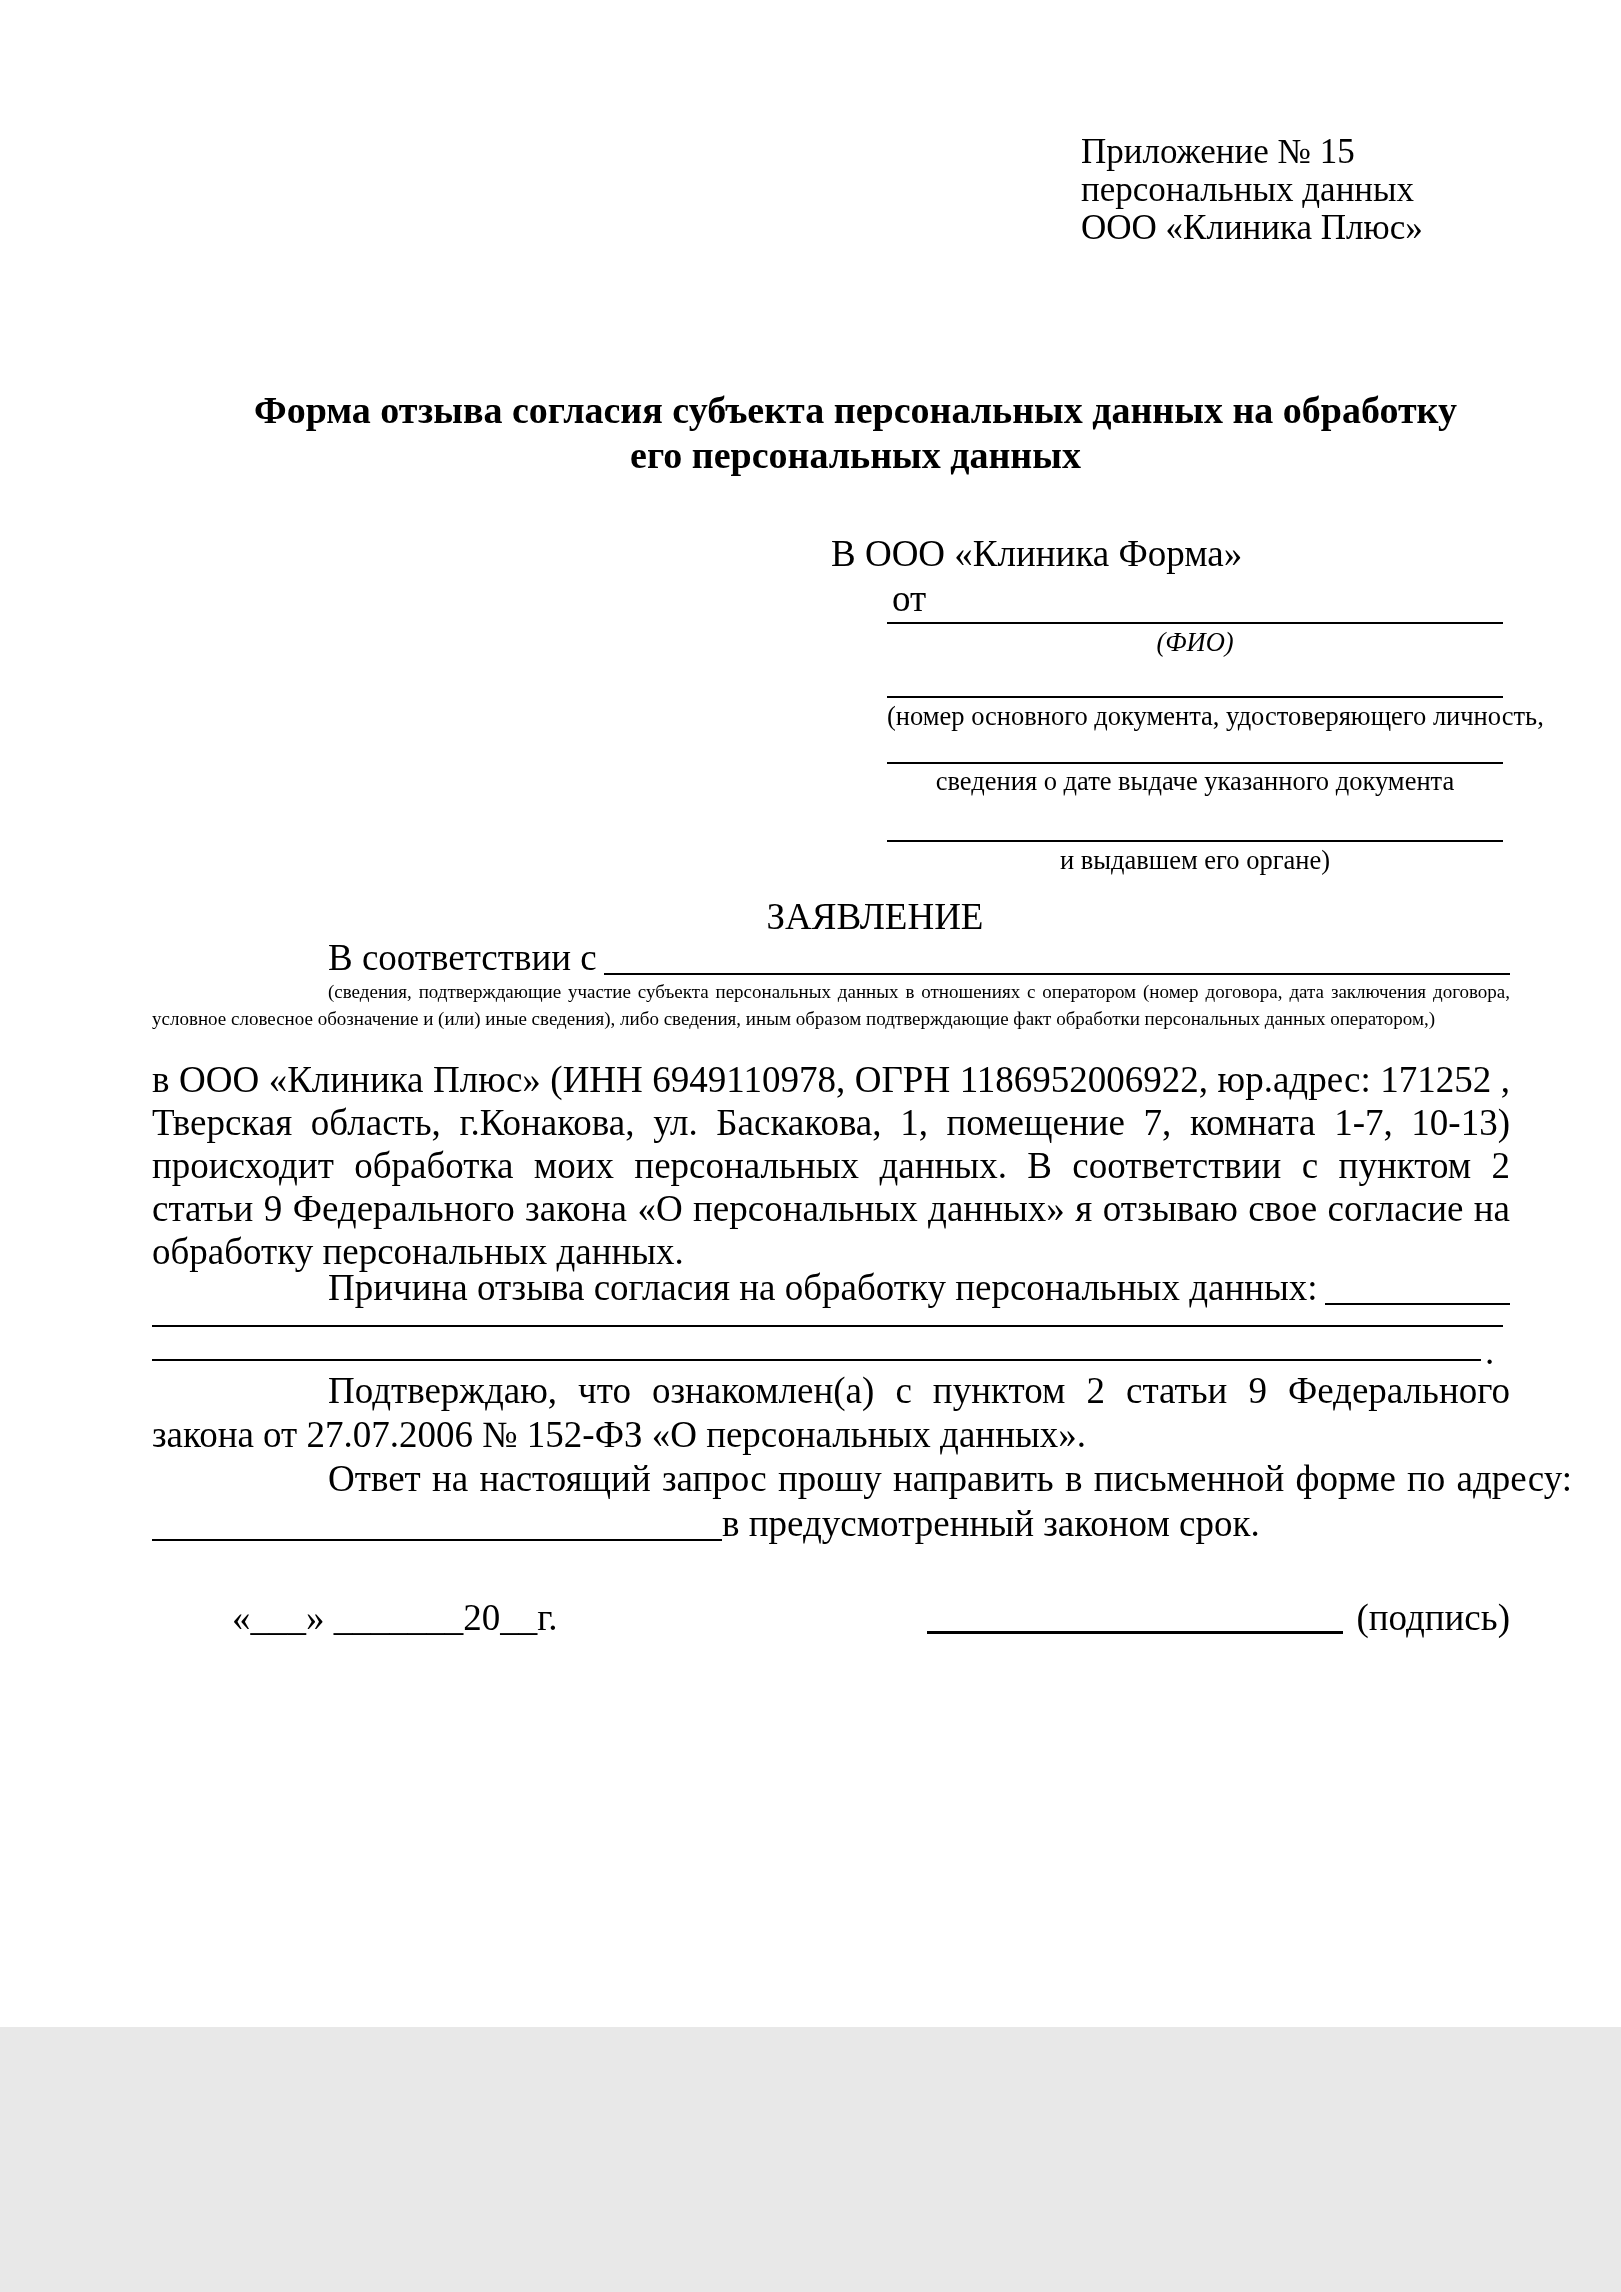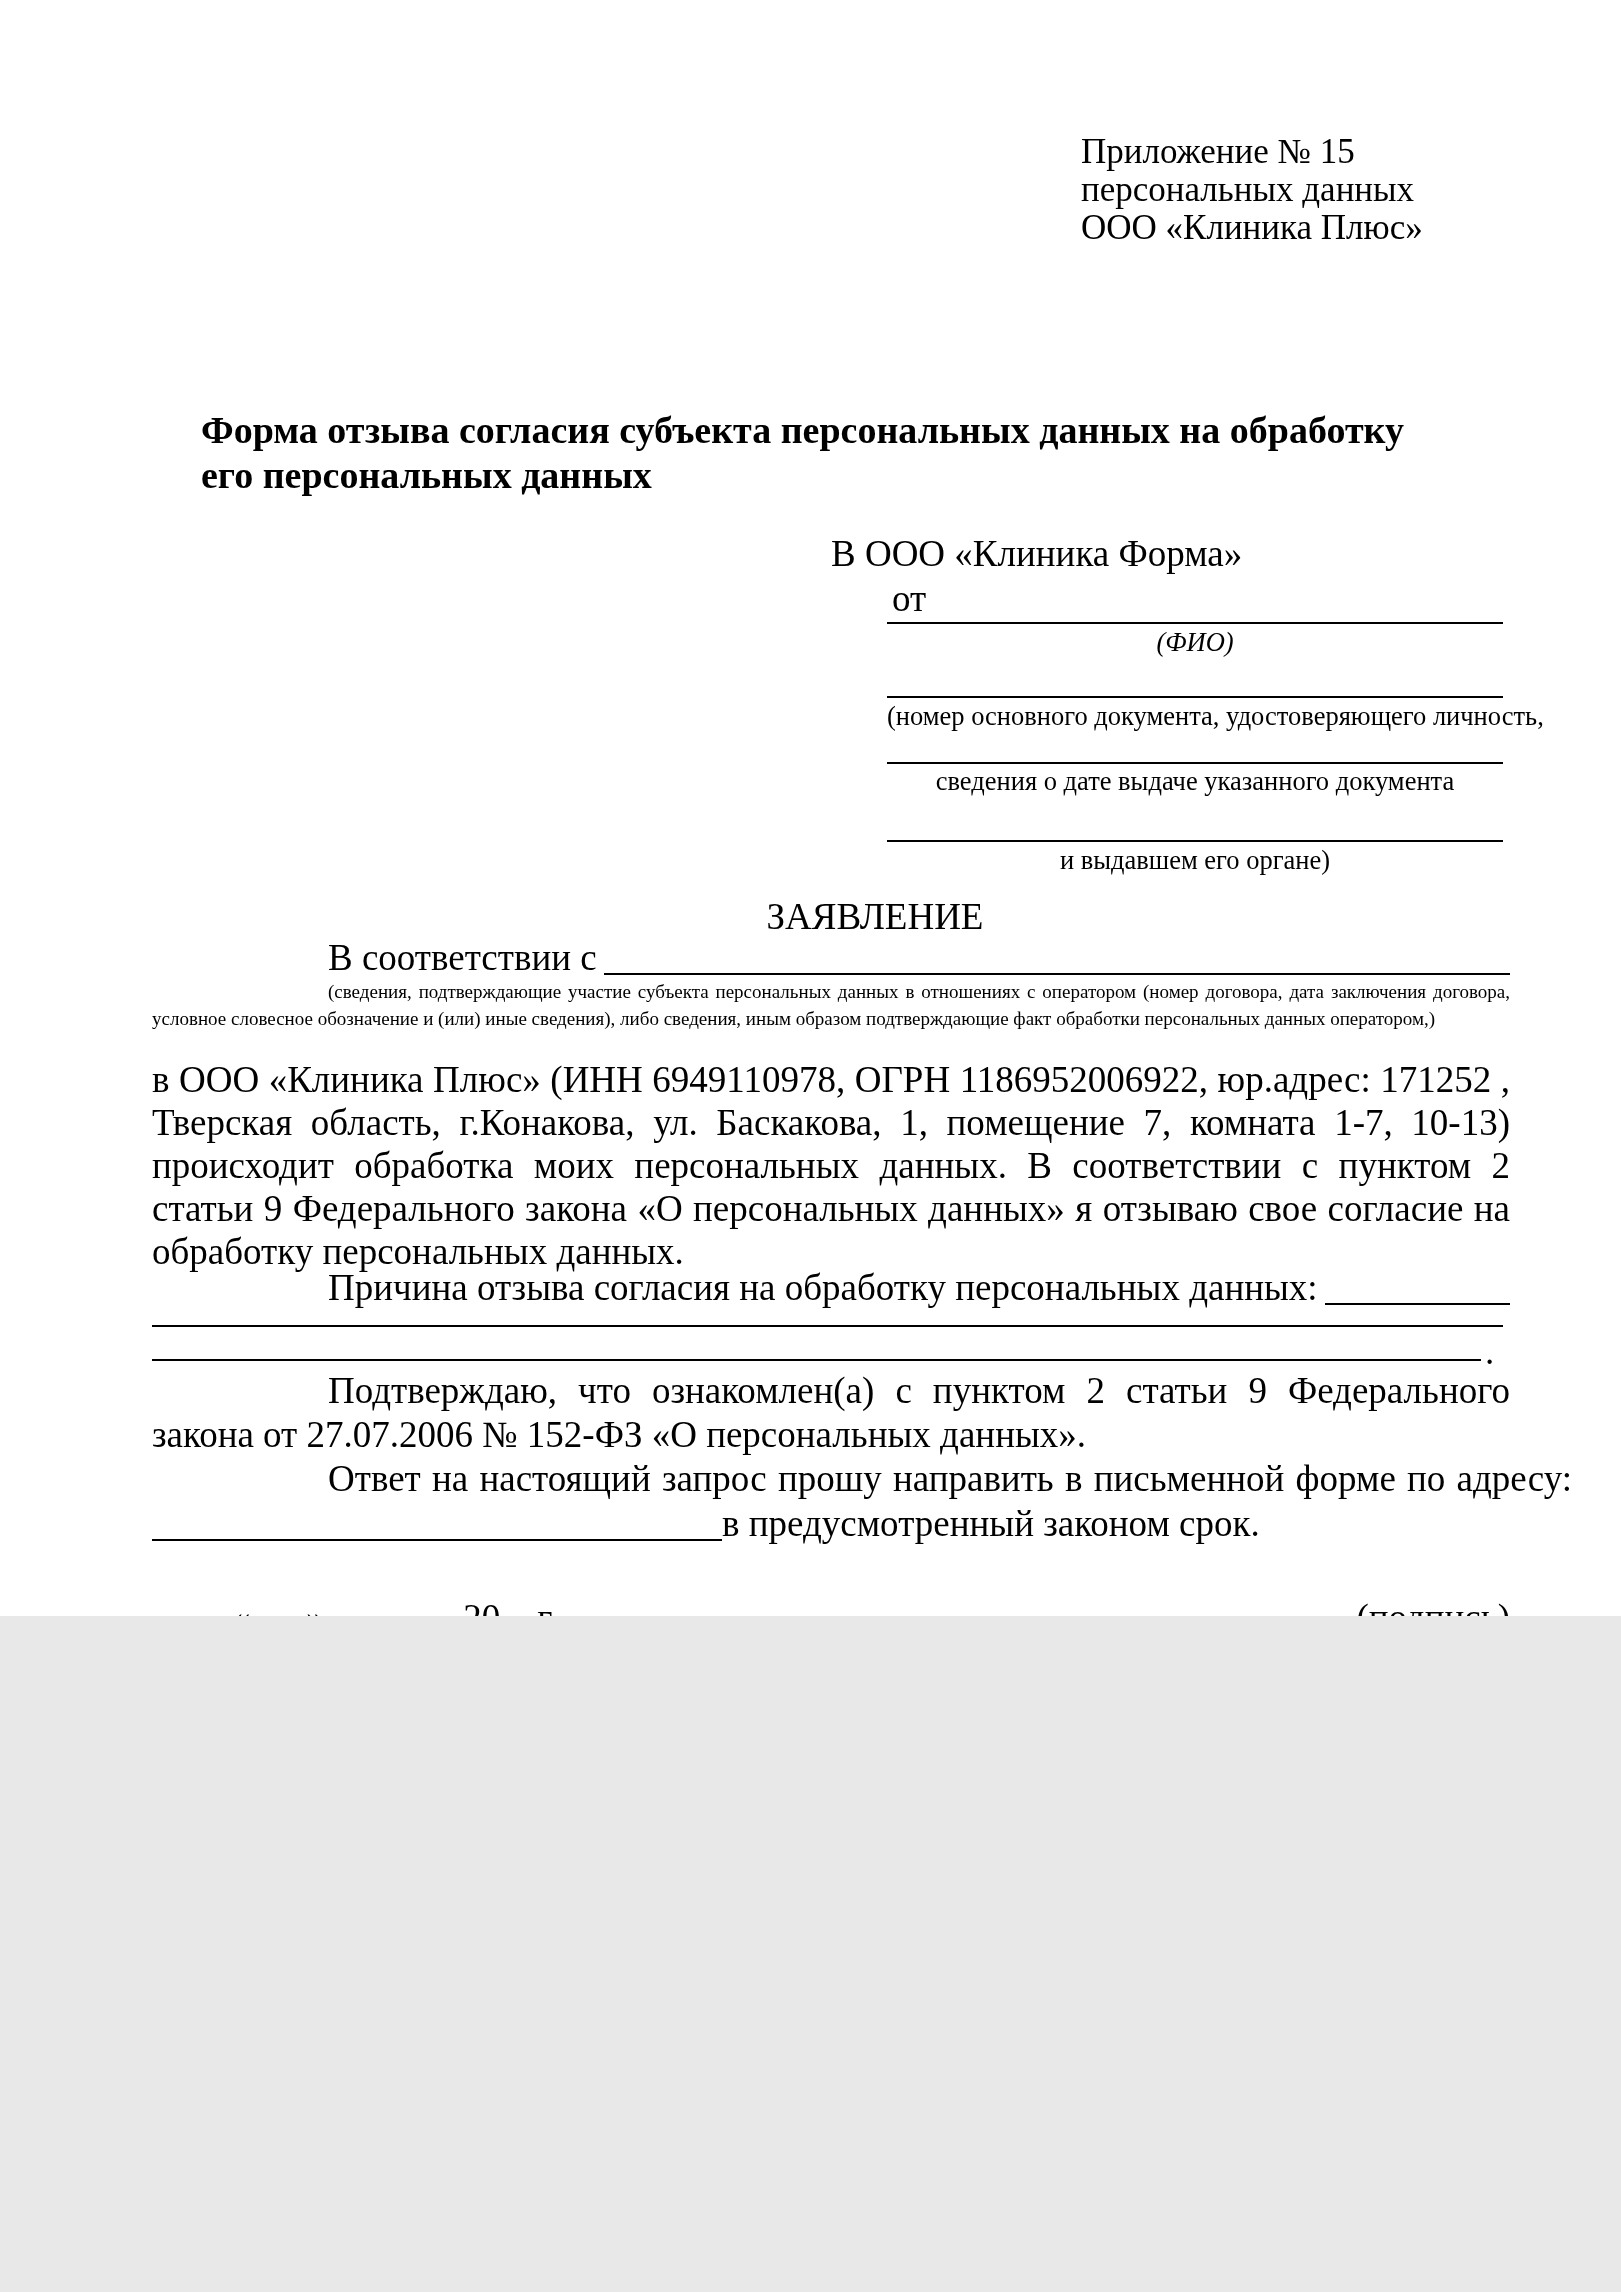--- a/index.html
+++ b/index.html
@@ -1,36 +1,36 @@
 <!DOCTYPE html>
 <html><head>
 <meta charset="utf-8">
 <style>
   html, body { margin: 0; padding: 0; background: #e8e8e8; }
   .page {
     position: relative;
     width: 1621px;
-    height: 1616px;
+    height: 2027px;
     margin: 0 auto;
     background: #ffffff;
     color: #000000;
     font-family: "Liberation Serif", "DejaVu Serif", serif;
     overflow: hidden;
   }
   .content { position: absolute; left: 152px; top: 0; width: 1358px; height: 100%; }
   .abs { position: absolute; }
 
   
   .appendix { left: 929px; top: 133px; font-size: 35px; line-height: 38px; white-space: nowrap; }
 
   
   .title {
-    left: 0; top: 408px; width: 100%;
+    left: 0; top: 388px; width: 100%;
     padding-left: 49px; box-sizing: border-box;
-    font-weight: bold;
+    text-align: center; font-weight: bold;
     font-size: 38px; line-height: 45px;
   }
   .title > div { white-space: nowrap; }
 
   
   .addr-to   { left: 679px; top: 532px; font-size: 37px; white-space: nowrap; }
   .addr-from { left: 740px; top: 577px; font-size: 37px; }
   .addr-line { left: 735px; width: 616px; height: 0; border-top: 2.9px solid #000; }
   .addr-cap  { left: 735px; width: 616px; text-align: center; font-size: 26.5px; line-height: 29px; white-space: nowrap; }
   .l1 { top: 622px; } .c1 { top: 628px; font-style: italic; }

